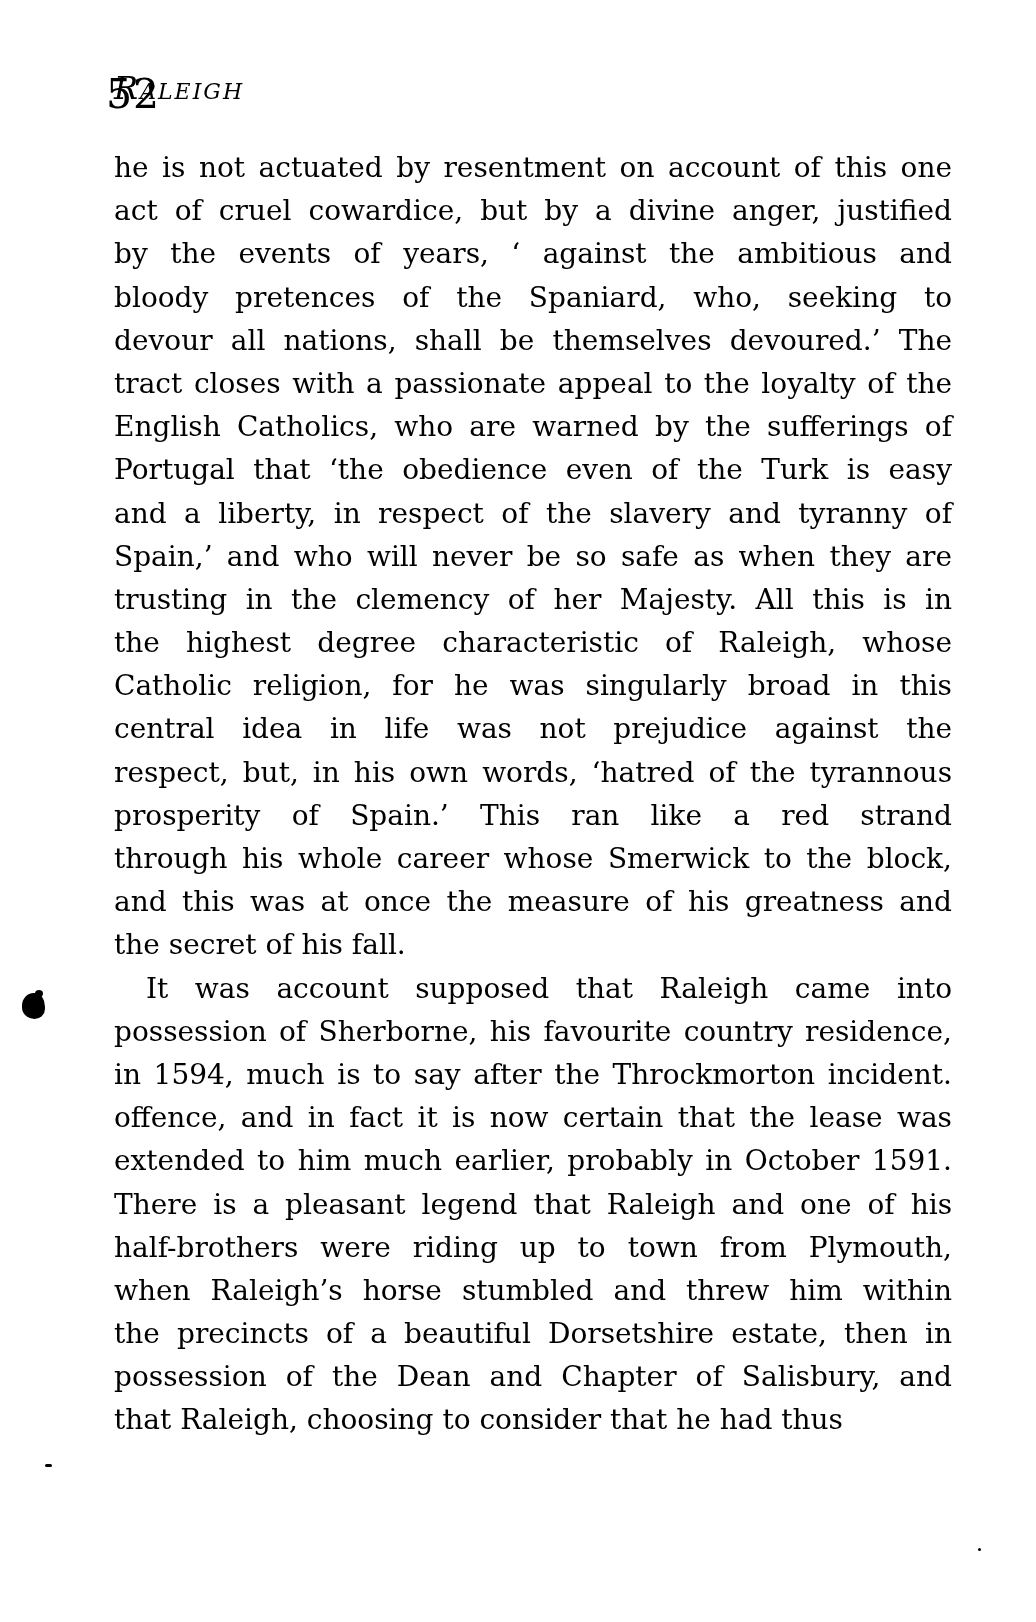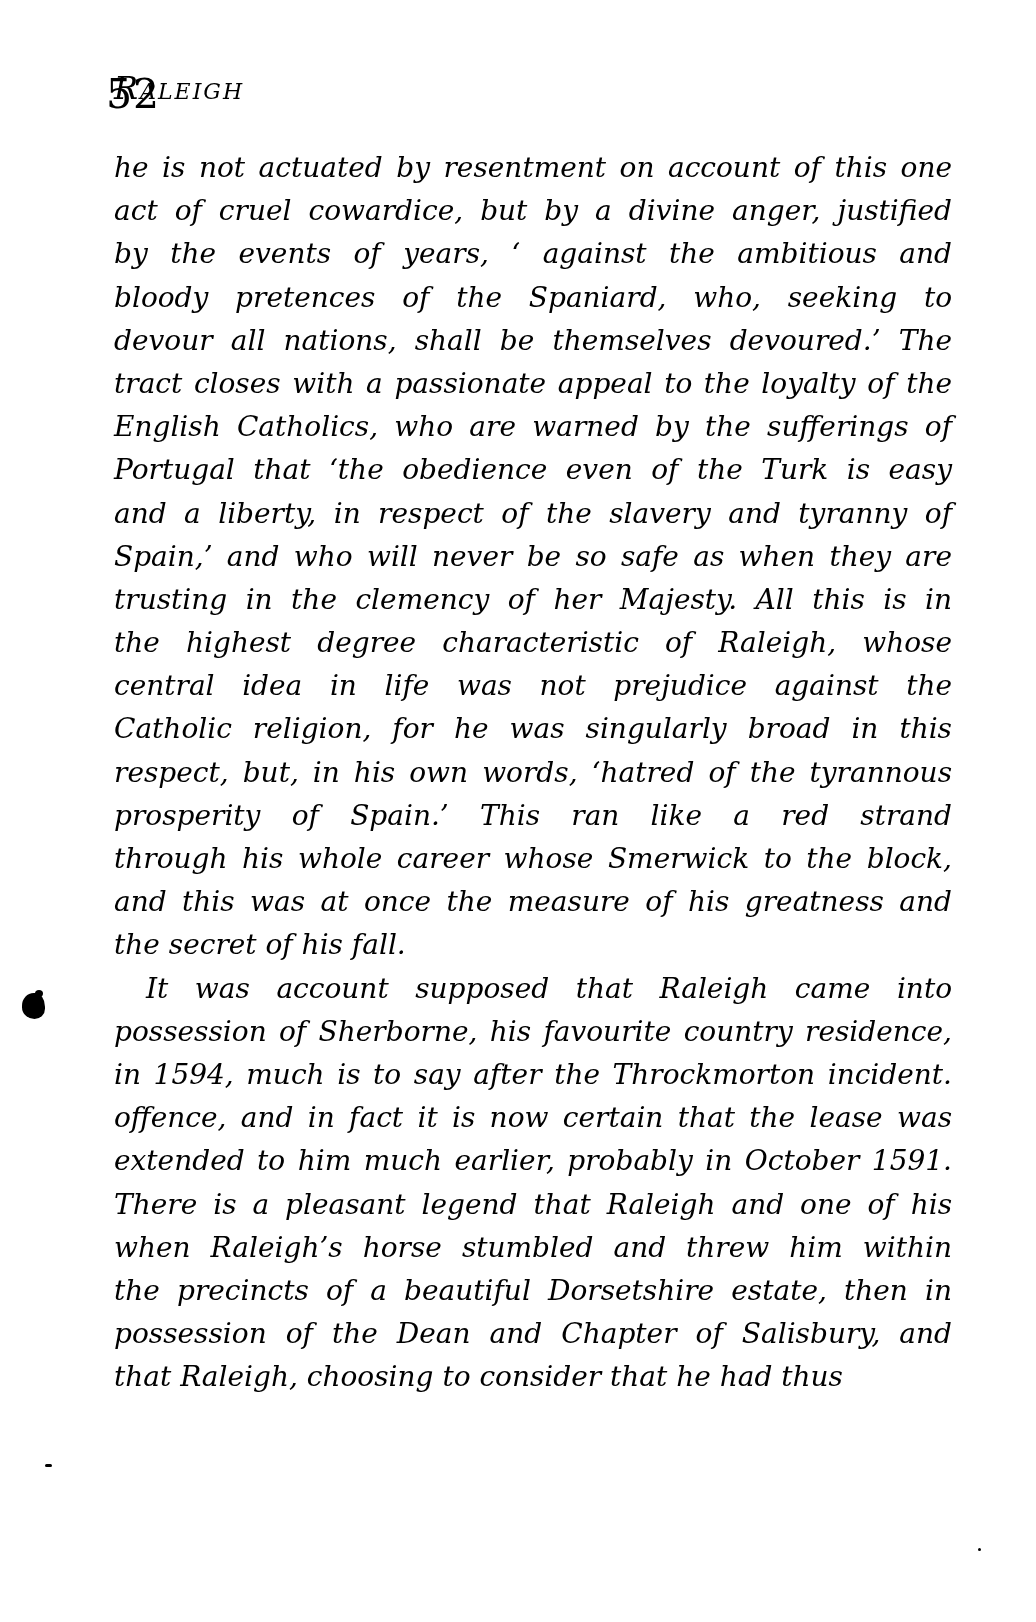--- a/index.html
+++ b/index.html
@@ -41,21 +41,21 @@
   }
   
   .bodytext {
     position: absolute;
     left: 114px;
     top: 146px;
     width: 838px;
     font-size: 28px;
     line-height: 43.2px;
   }
-  .paragraph { margin: 0; font-style: italic; }
+  .paragraph { margin: 0; }
   .line {
     height: 43.2px;
     text-align: justify;
     text-align-last: justify;
     white-space: normal;
   }
   .line.last { text-align-last: left; }
   .line.indent { text-indent: 32px; }
   
   .ink-blot {
@@ -98,35 +98,36 @@
         <div class="line">by the events of years, ‘ against the ambitious and</div>
         <div class="line">bloody pretences of the Spaniard, who, seeking to</div>
         <div class="line">devour all nations, shall be themselves devoured.’  The</div>
         <div class="line">tract closes with a passionate appeal to the loyalty of the</div>
         <div class="line">English Catholics, who are warned by the sufferings of</div>
         <div class="line">Portugal that ‘the obedience even of the Turk is easy</div>
         <div class="line">and a liberty, in respect of the slavery and tyranny of</div>
         <div class="line">Spain,’ and who will never be so safe as when they are</div>
         <div class="line">trusting in the clemency of her Majesty.  All this is in</div>
         <div class="line">the highest degree characteristic of Raleigh, whose</div>
+        <div class="line">Catholic religion, for he was singularly broad in this</div>
         <div class="line">central idea in life was not prejudice against the</div>
-        <div class="line">Catholic religion, for he was singularly broad in this</div>
         <div class="line">respect, but, in his own words, ‘hatred of the tyrannous</div>
         <div class="line">prosperity of Spain.’  This ran like a red strand</div>
         <div class="line">through his whole career whose Smerwick to the block,</div>
         <div class="line">and this was at once the measure of his greatness and</div>
         <div class="line last">the secret of his fall.</div>
       </div>
       <div class="paragraph">
         <div class="line indent">It was account supposed that Raleigh came into</div>
         <div class="line">possession of Sherborne, his favourite country residence,</div>
         <div class="line">in 1594, much is to say after the Throckmorton incident.</div>
         <div class="line">offence, and in fact it is now certain that the lease was</div>
         <div class="line">extended to him much earlier, probably in October 1591.</div>
         <div class="line">There is a pleasant legend that Raleigh and one of his</div>
+        <div class="line">half-brothers were riding up to town from Plymouth,</div>
         <div class="line">when Raleigh’s horse stumbled and threw him within</div>
         <div class="line">the precincts of a beautiful Dorsetshire estate, then in</div>
         <div class="line">possession of the Dean and Chapter of Salisbury, and</div>
         <div class="line last">that Raleigh, choosing to consider that he had thus</div>
       </div>
     </div>
 
   <div class="ink-blot"></div>
   <div class="speck speck-1"></div>
   <div class="speck speck-2"></div>

